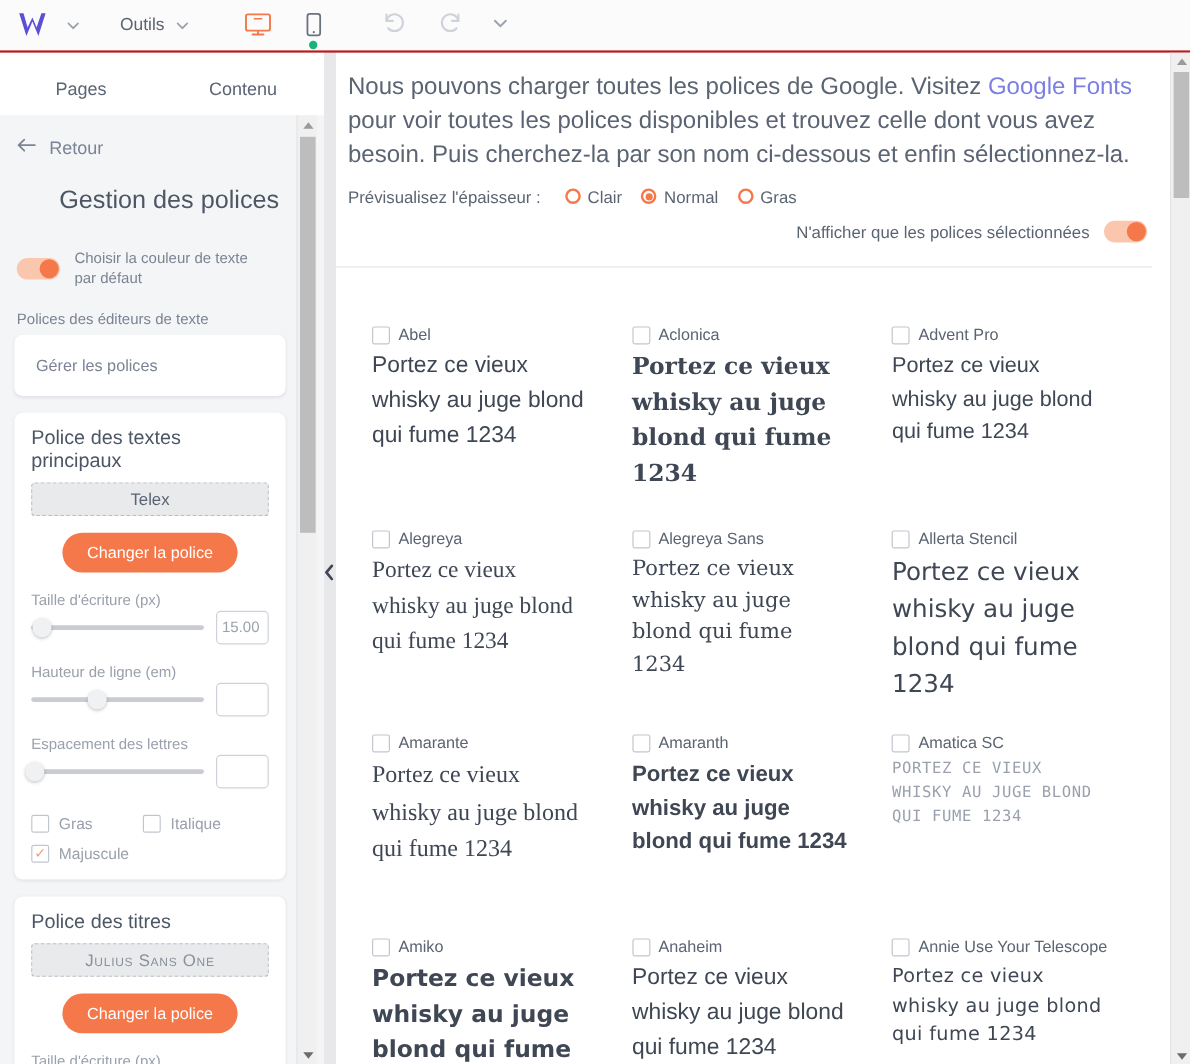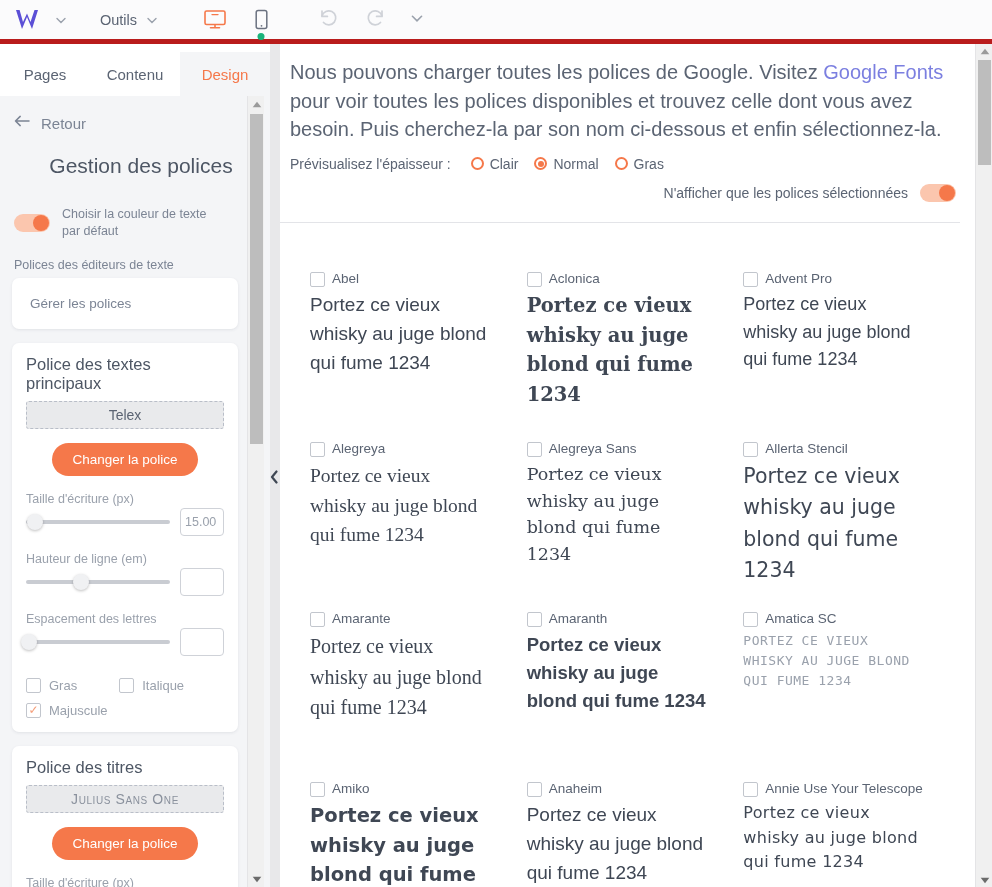--- a/index.html
+++ b/index.html
@@ -9,21 +9,21 @@
     font-family: "Liberation Sans", sans-serif;
     background: #ffffff;
     color: #5b6473;
     overflow: hidden;
     position: relative;
   }
 
   
   #topbar {
     position:absolute; left:0; top:0; width:992px; height:44px;
-    background:#fbfbfc; border-bottom:5px solid #b91c1c;
+    background:#fbfbfc; border-bottom:2px solid #b91c1c;
     display:flex; align-items:center;
   }
   #logo-wrap { display:flex; align-items:center; padding-left:14px; }
   .wlogo { width:32px; height:24px; }
   .caret { width:14px; height:14px; margin-left:8px; }
   .tool-menu { margin-left:32px; display:flex; align-items:center; cursor:default; }
   .tool-menu .lbl { font-size:14.5px; color:#5b6473; }
   .dev-icons { margin-left:42px; display:flex; align-items:flex-start; gap:18px; }
   .dev-btn { position:relative; width:28px; height:28px; display:flex; align-items:center; justify-content:center; }
   .greendot { position:absolute; bottom:-6px; left:50%; transform:translateX(-50%);
@@ -211,21 +211,20 @@
   </div>
 </div>
 
 <div class="divider-v"></div>
 
 <div id="leftpanel">
 
   <div id="tabs">
     <div class="tab">Pages</div>
     <div class="tab">Contenu</div>
-    <div class="tab active">Design</div>
   </div>
 
   <div id="panelbody">
 
     <div class="backrow">
       <span>
         <svg width="17" height="14" viewBox="0 0 17 14">
             <path d="M1.5 7 L15 7 M1.5 7 L6.2 2.4 M1.5 7 L6.2 11.6" stroke="#7b8494" stroke-width="1.5" fill="none" stroke-linecap="round" stroke-linejoin="round"></path>
           </svg>
       </span>

